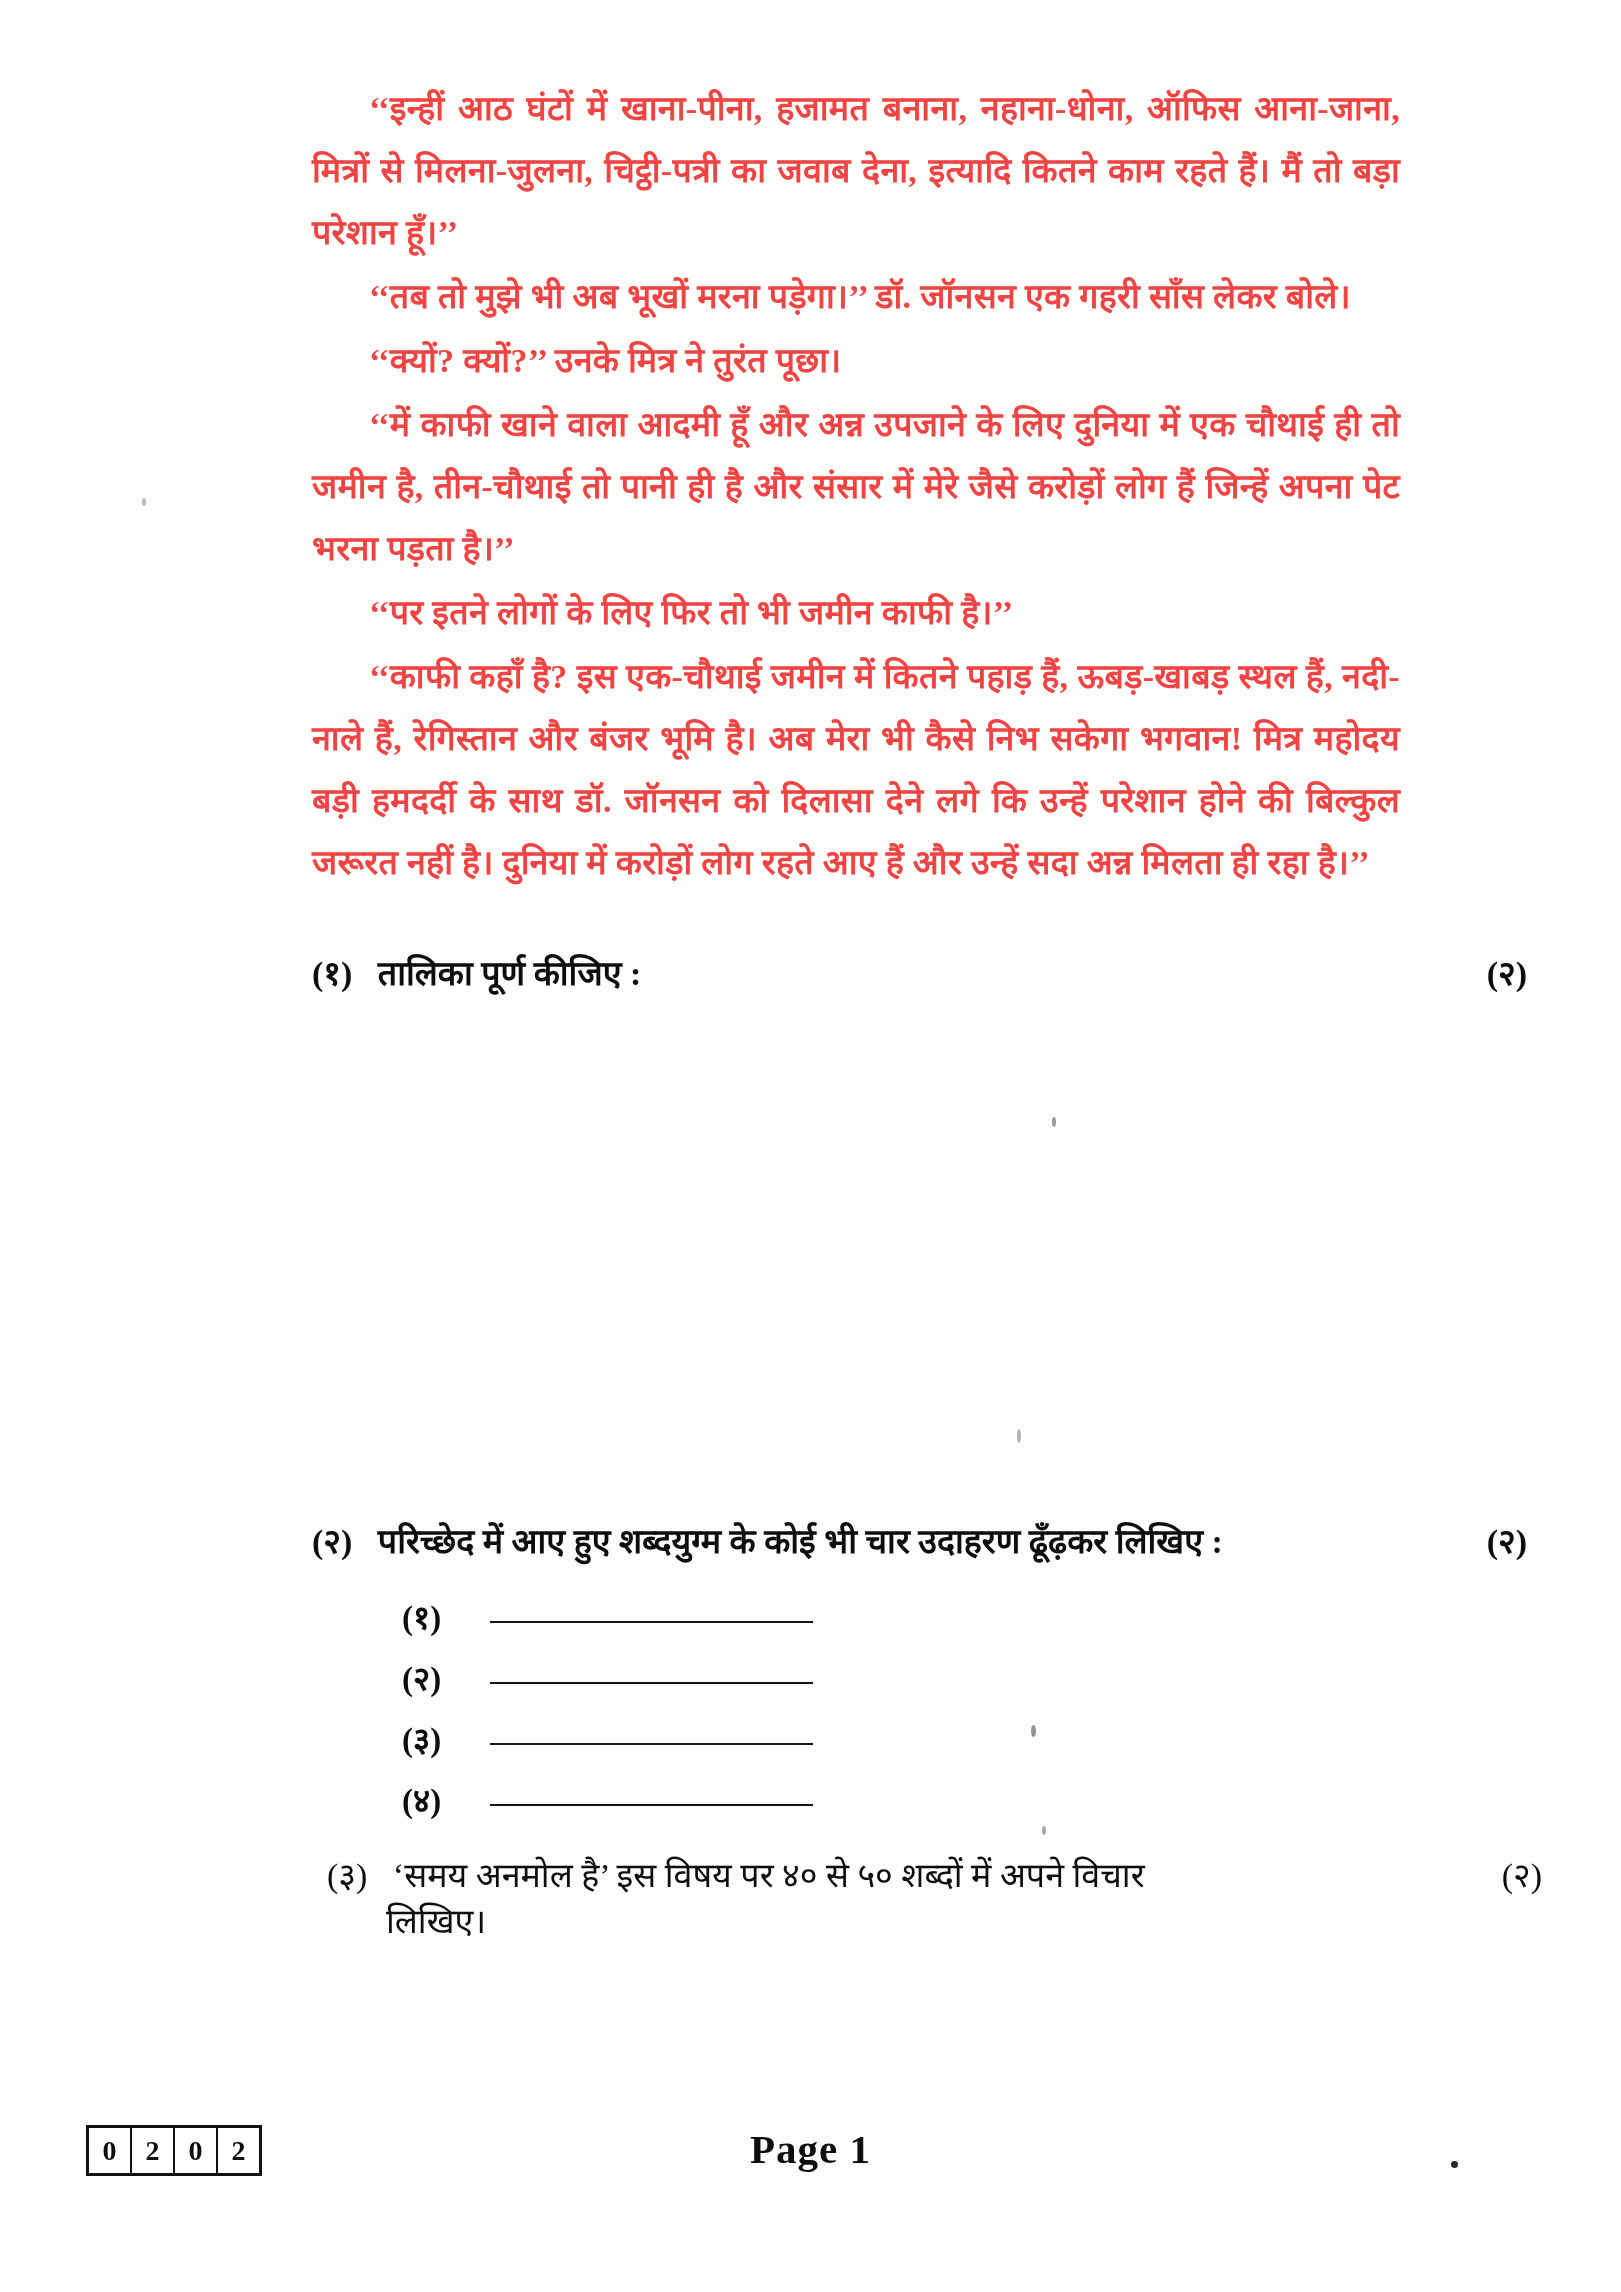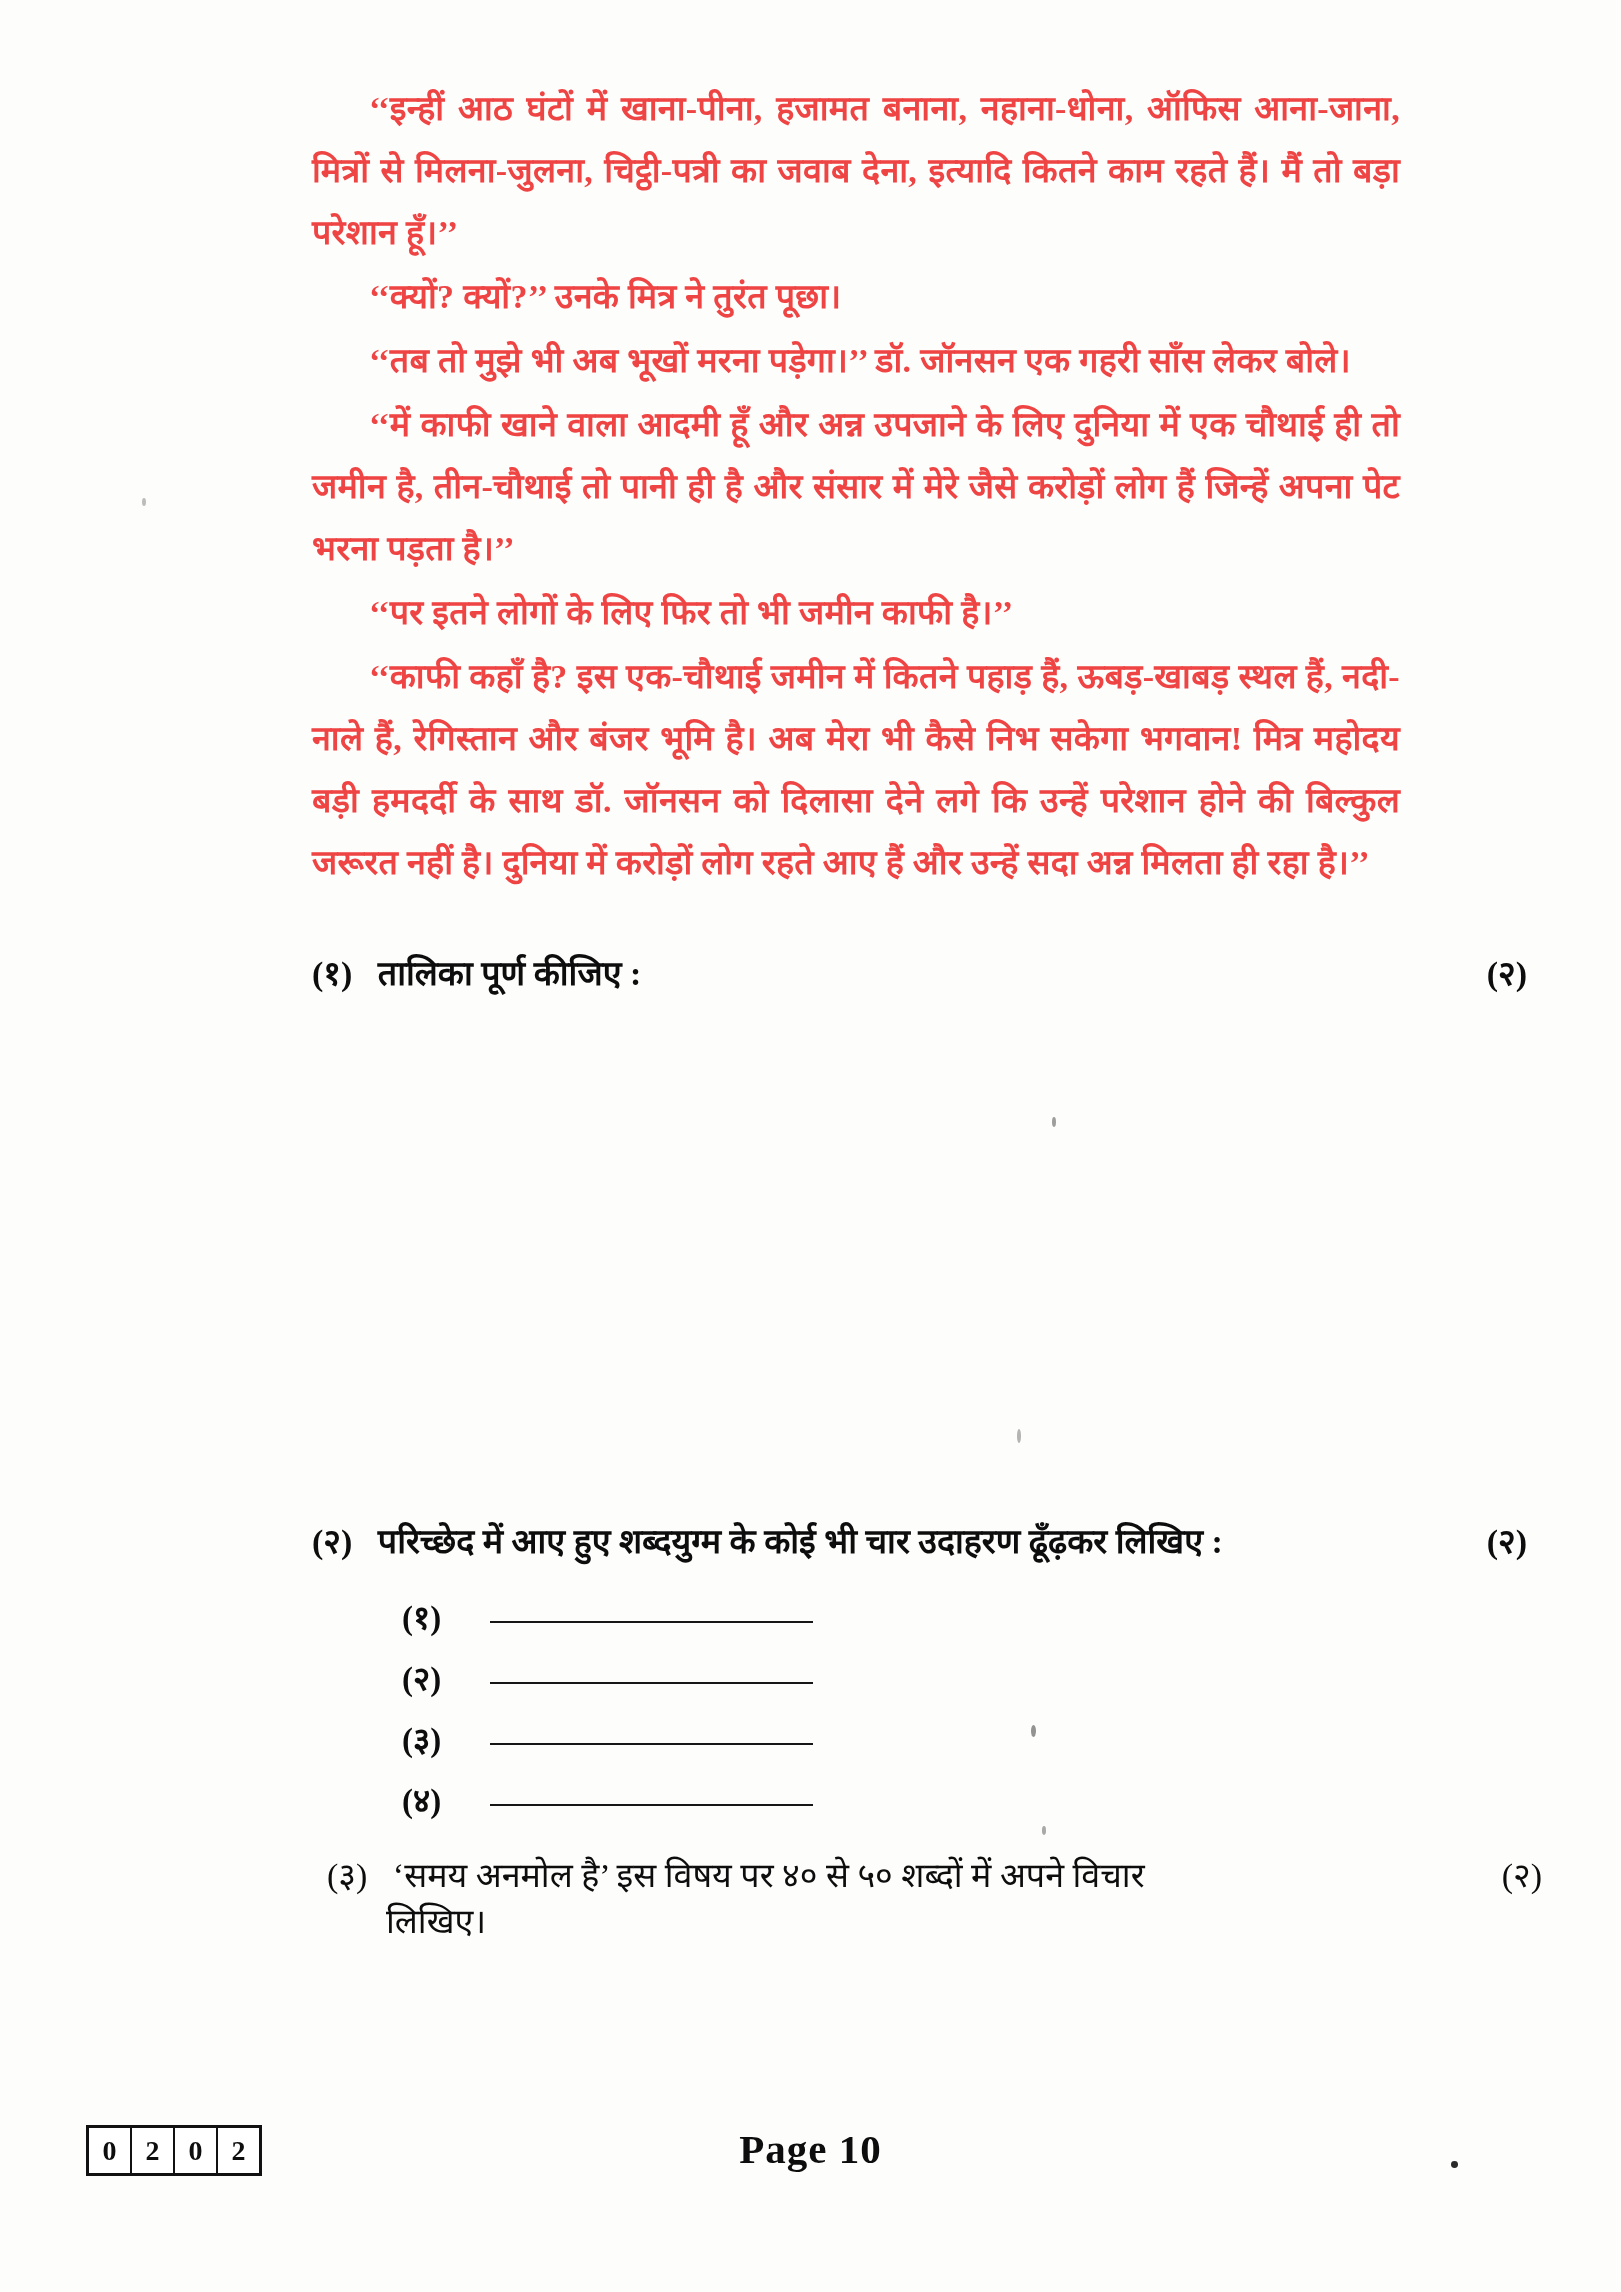--- a/index.html
+++ b/index.html
@@ -211,22 +211,22 @@
   .s5 { left: 1017px; top: 1429px; width: 3.9px; height: 13.7px; opacity: .35; }
   .s6 { left: 142px; top: 498px; width: 3.9px; height: 7.8px; opacity: .3; }
 </style>
 </head>
 <body>
 
 <div class="page">
 
   <div class="passage">
     <p class="para indent">‘‘इन्हीं आठ घंटों में खाना-पीना, हजामत बनाना, नहाना-धोना, ऑफिस आना-जाना, मित्रों से मिलना-जुलना, चिट्ठी-पत्री का जवाब देना, इत्यादि कितने काम रहते हैं। मैं तो बड़ा परेशान हूँ।’’</p>
+    <p class="para indent">‘‘तब तो मुझे भी अब भूखों मरना पड़ेगा।’’ डॉ. जॉनसन एक गहरी साँस लेकर बोले।</p>
     <p class="para indent">‘‘क्यों? क्यों?’’ उनके मित्र ने तुरंत पूछा।</p>
-    <p class="para indent">‘‘तब तो मुझे भी अब भूखों मरना पड़ेगा।’’ डॉ. जॉनसन एक गहरी साँस लेकर बोले।</p>
     <p class="para indent">‘‘में काफी खाने वाला आदमी हूँ और अन्न उपजाने के लिए दुनिया में एक चौथाई ही तो जमीन है, तीन-चौथाई तो पानी ही है और संसार में मेरे जैसे करोड़ों लोग हैं जिन्हें अपना पेट भरना पड़ता है।’’</p>
     <p class="para indent">‘‘पर इतने लोगों के लिए फिर तो भी जमीन काफी है।’’</p>
     <p class="para indent">‘‘काफी कहाँ है? इस एक-चौथाई जमीन में कितने पहाड़ हैं, ऊबड़-खाबड़ स्थल हैं, नदी-नाले हैं, रेगिस्तान और बंजर भूमि है। अब मेरा भी कैसे निभ सकेगा भगवान! मित्र महोदय बड़ी हमदर्दी के साथ डॉ. जॉनसन को दिलासा देने लगे कि उन्हें परेशान होने की बिल्कुल जरूरत नहीं है। दुनिया में करोड़ों लोग रहते आए हैं और उन्हें सदा अन्न मिलता ही रहा है।’’</p>
   </div>
 
   <div class="q1row">
     <span class="q1label">
       <span>(१)</span>
       &nbsp;
       <span>तालिका पूर्ण कीजिए :</span>
@@ -275,21 +275,21 @@
     <span class="marks">(२)</span>
   </div>
 
   <div class="code-boxes">
     <div class="code-cell">0</div>
     <div class="code-cell">2</div>
     <div class="code-cell">0</div>
     <div class="code-cell">2</div>
   </div>
 
-  <div class="page-num">Page 10</div>
+  <div class="page-num">Page 1</div>
 
   <div class="speck s1"></div>
   <div class="speck s2"></div>
   <div class="speck s3"></div>
   <div class="speck s4"></div>
   <div class="speck s5"></div>
   <div class="speck s6"></div>
 
 </div>
 

